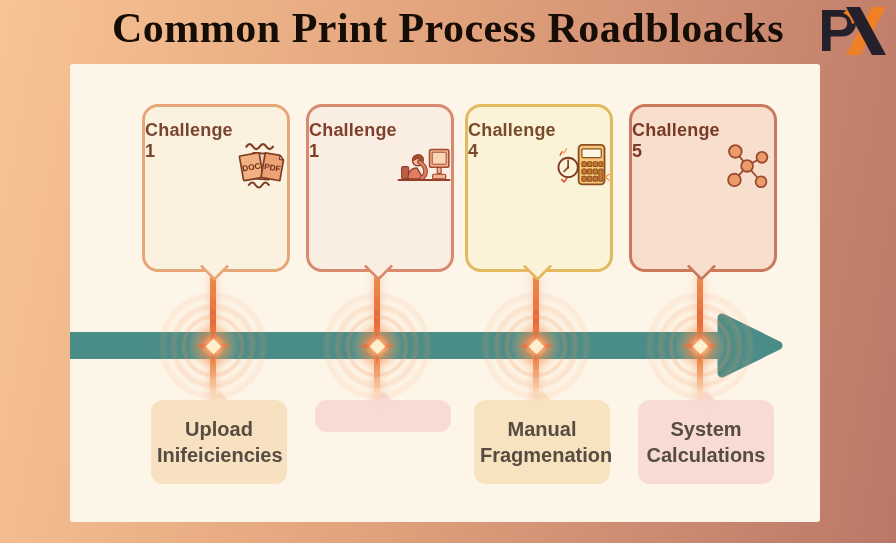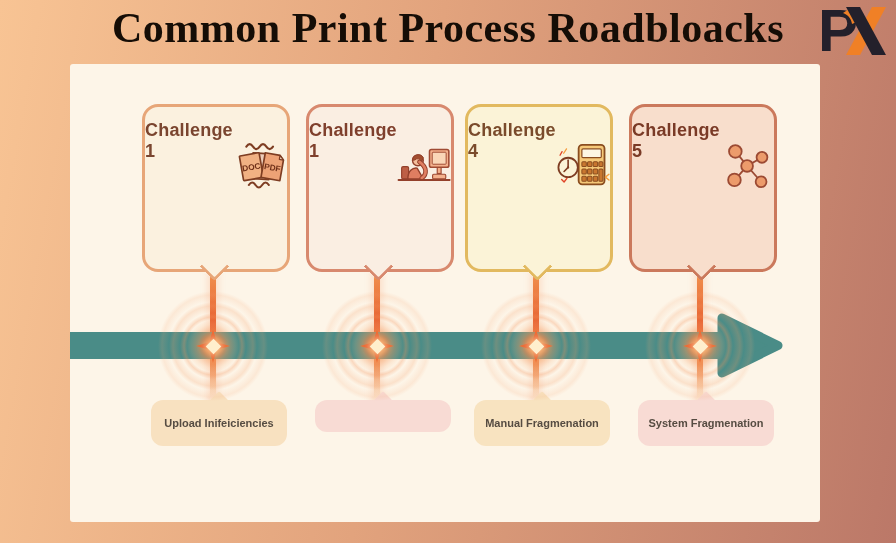--- a/index.html
+++ b/index.html
@@ -66,21 +66,21 @@
     box-shadow:0 0 7px 2px rgba(255,225,160,.95);
   }
   .label{
     position:absolute; left:calc(var(--cx) - 62px); top:336px; width:124px;
     background:var(--lbg); border-radius:12px; padding:16px 6px; z-index:2;
   }
   .label-pointer{
     position:absolute; left:50%; top:-6px; width:14px; height:14px; margin-left:-7px;
     transform:rotate(45deg); background:var(--lbg); border-radius:2px;
   }
-  .label-text{font-weight:700; font-size:11px; line-height:1.3; color:#564C42; text-align:center;}
+  .label-text{font-weight:700; font-size:20px; line-height:1.3; color:#564C42; text-align:center;}
 </style>
 </head>
 <body>
 
 <div class="stage">
 
   <div class="title">Common Print Process Roadbloacks</div>
 
   <svg class="logo" width="70" height="54" viewBox="0 0 70 54">
     <text x="0" y="48" font-family="Liberation Sans, sans-serif" font-weight="bold" font-size="60" fill="#23202B">P</text>
@@ -224,18 +224,18 @@
             <circle cx="34" cy="26" r="14"></circle>
             <circle cx="93" cy="39" r="12"></circle>
             <circle cx="32" cy="89" r="14"></circle>
             <circle cx="91" cy="93" r="12"></circle>
           </g>
         </svg>
       </div>
       <div class="tail"></div>
       <div class="label">
         <div class="label-pointer"></div>
-        <div class="label-text">System Fragmenation</div>
+        <div class="label-text">System Calculations</div>
       </div>
     </div>
 
   </div>
 </div>
 
 </body></html>

